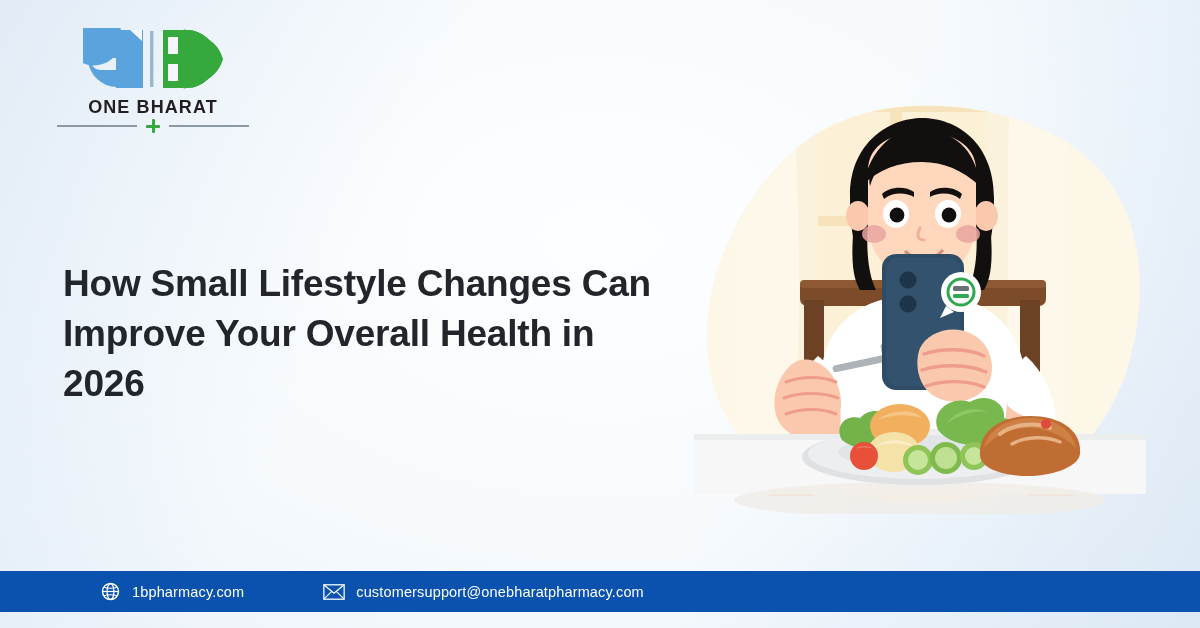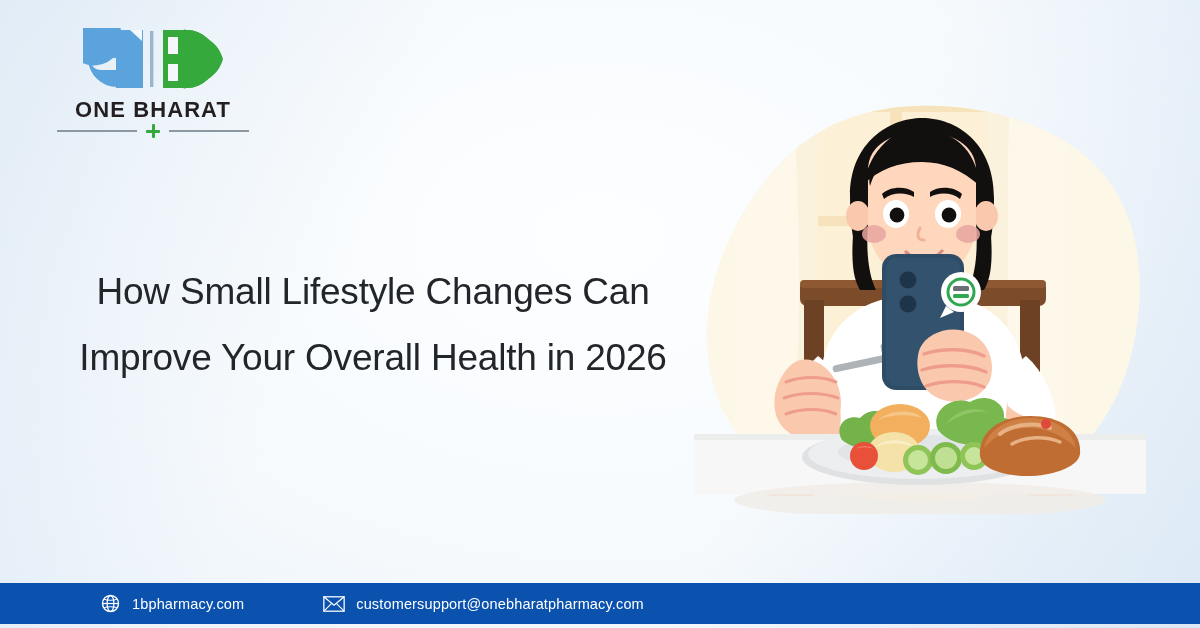--- a/index.html
+++ b/index.html
@@ -23,21 +23,21 @@
     position:absolute; left:0; top:0; right:0; bottom:0;
     background:linear-gradient(115deg, rgba(214,228,242,.55) 0%, rgba(255,255,255,0) 32%, rgba(255,255,255,0) 64%, rgba(210,226,242,.6) 100%);
     pointer-events:none;
   }
 
   
   .logo { position:absolute; left:57px; top:28px; width:240px; z-index:5; }
   .logo-mark { position:relative; height:62px; width:160px; margin-left:26px; }
   .logo-text {
     margin-top:7px;
-    font-size:22px;
+    font-size:18px;
     font-weight:bold;
     letter-spacing:1.1px;
     color:#231f20;
     text-align:center;
     width:200px;
     margin-left:-4px;
     font-family:"Liberation Sans", sans-serif;
   }
   .logo-rule { position:relative; width:192px; height:14px; margin-left:0px; margin-top:1px; }
   .logo-rule .ln {
@@ -55,35 +55,34 @@
   .logo-rule .plus i.h { left:0; top:5.6px; width:14px; height:3px; }
   .logo-rule .plus i.v { left:5.6px; top:0; width:3px; height:14px; }
 
   
   .headline {
     position:absolute;
     left:63px;
     top:259px;
     width:620px;
     font-size:37px;
-    line-height:66px;
-    font-weight:normal;
+    line-height:50px;
+    font-weight:bold;
     color:#22262b;
     letter-spacing:-0.2px;
     z-index:5;
-    text-align:center;
   }
 
   
   .illo { position:absolute; left:694px; top:104px; width:452px; height:410px; z-index:4; }
   .illo svg { display:block; width:452px; height:410px; }
 
   
   .footer {
-    position:absolute; left:0; bottom:4px; width:1200px; height:41px;
+    position:absolute; left:0; bottom:16px; width:1200px; height:41px;
     background:#0a52ae;
     display:flex; align-items:flex-start;
     z-index:6;
   }
   .f-item { display:flex; align-items:center; height:41px; }
   .f-item .glyph {
     display:inline-flex; align-items:center; justify-content:center;
     width:22px; height:22px; margin-right:11px; flex:0 0 auto;
   }
   .f-item .glyph svg { display:block; }

